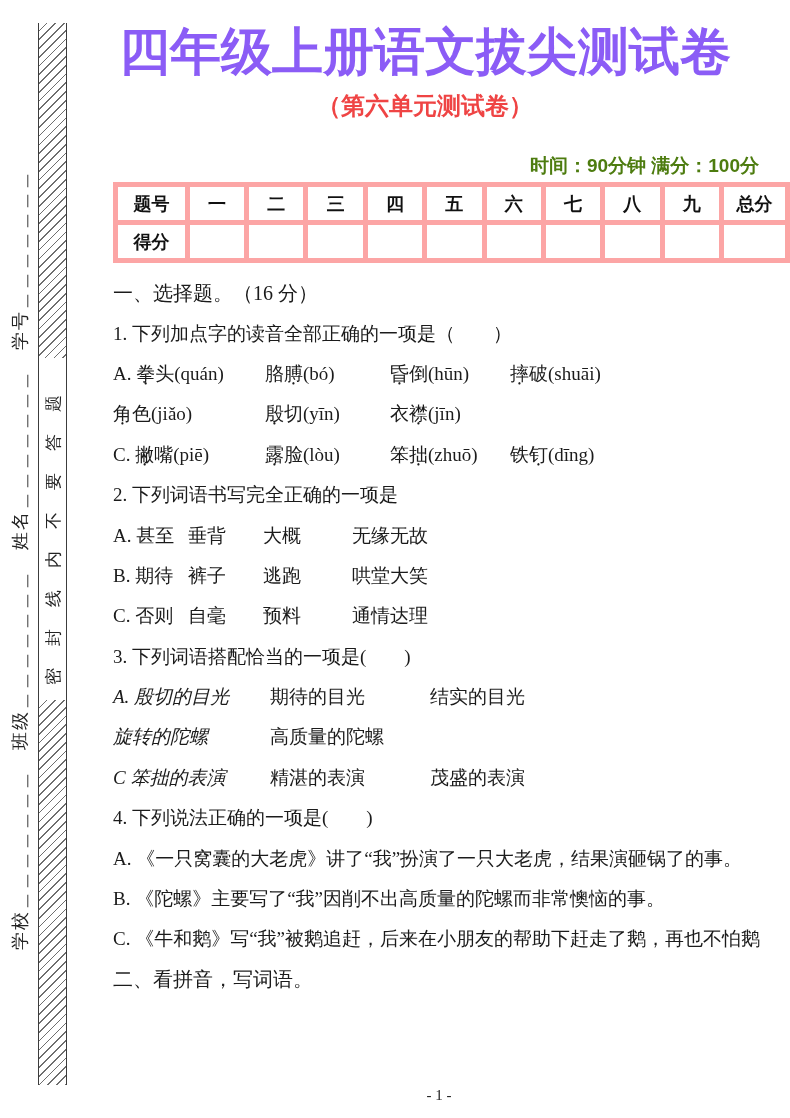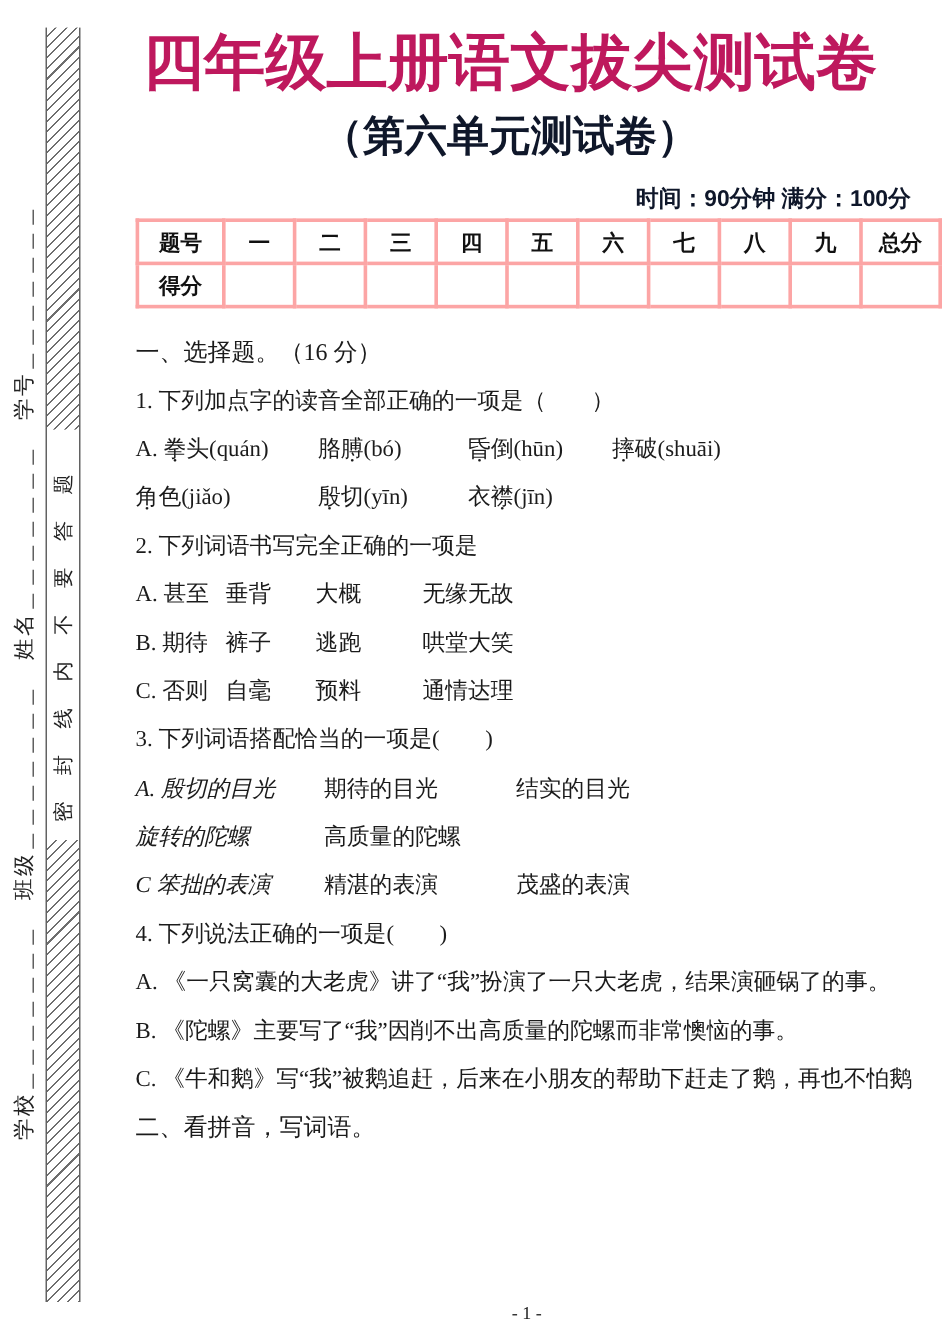--- a/index.html
+++ b/index.html
@@ -40,45 +40,45 @@
     transform:translate(-50%,-50%) rotate(-90deg);
     white-space:nowrap;
     font-size:17px;letter-spacing:22px;color:#222;font-weight:500;
   }
 
   
   .page-title{
     position:absolute;left:95px;top:18px;width:660px;
     text-align:center;
     font-family:"Liberation Sans","DejaVu Sans",sans-serif;
-    font-weight:900;font-size:51px;letter-spacing:0px;color:#be185d;
+    font-weight:900;font-size:51px;letter-spacing:0px;color:#8b5cf6;
     white-space:nowrap;
   }
   .page-subtitle{
     position:absolute;left:95px;top:90px;width:660px;
     text-align:center;
     font-family:"Liberation Sans","DejaVu Sans",sans-serif;
-    font-weight:800;font-size:35px;color:#0f172a;
+    font-weight:800;font-size:24px;color:#ef4444;
     white-space:nowrap;
   }
   .exam-meta{
     position:absolute;right:31px;top:153px;
     font-family:"Liberation Sans","DejaVu Sans",sans-serif;
-    font-weight:600;font-size:19px;color:#0f172a;
+    font-weight:600;font-size:19px;color:#4d7c0f;
   }
 
   
   table.score-table{
     position:absolute;left:113px;top:182px;
     border-collapse:collapse;table-layout:fixed;
     font-family:"Liberation Sans","DejaVu Sans",sans-serif;
     font-size:18px;font-weight:600;color:#111;
   }
   .score-table td{
-    border:3px solid #fca5a5;height:33px;text-align:center;vertical-align:middle;
+    border:5px solid #fca5a5;height:33px;text-align:center;vertical-align:middle;
     padding:0;
   }
   .score-table td.c0{width:69px;}
   .score-table td.cn{width:56px;}
   .score-table td.cl{width:63px;}
 
   
   .content{
     position:absolute;left:113px;top:273px;width:652px;
     font-size:19px;
@@ -169,20 +169,26 @@
       <span class="cell">A. <span class="du">拳</span>头(quán)</span>
       <span class="cell">胳<span class="du">膊</span>(bó)</span>
       <span class="cell"><span class="du">昏</span>倒(hūn)</span>
       <span class="cell"><span class="du">摔</span>破(shuāi)</span>
     </div>
     <div class="line opt-row q1">
       <span class="cell"><span class="du">角</span>色(jiǎo)</span>
       <span class="cell"><span class="du">殷</span>切(yīn)</span>
       <span class="cell">衣<span class="du">襟</span>(jīn)</span>
     </div>
+    <div class="line opt-row q1">
+      <span class="cell">C. <span class="du">撇</span>嘴(piē)</span>
+      <span class="cell"><span class="du">露</span>脸(lòu)</span>
+      <span class="cell">笨<span class="du">拙</span>(zhuō)</span>
+      <span class="cell">铁<span class="du">钉</span>(dīng)</span>
+    </div>
 
     <div class="line">2. 下列词语书写完全正确的一项是</div>
     <div class="line opt-row q2">
       <span class="cell">A. 甚至</span>
       <span class="cell">垂背</span>
       <span class="cell">大概</span>
       <span class="cell">无缘无故</span>
     </div>
     <div class="line opt-row q2">
       <span class="cell">B. 期待</span>

